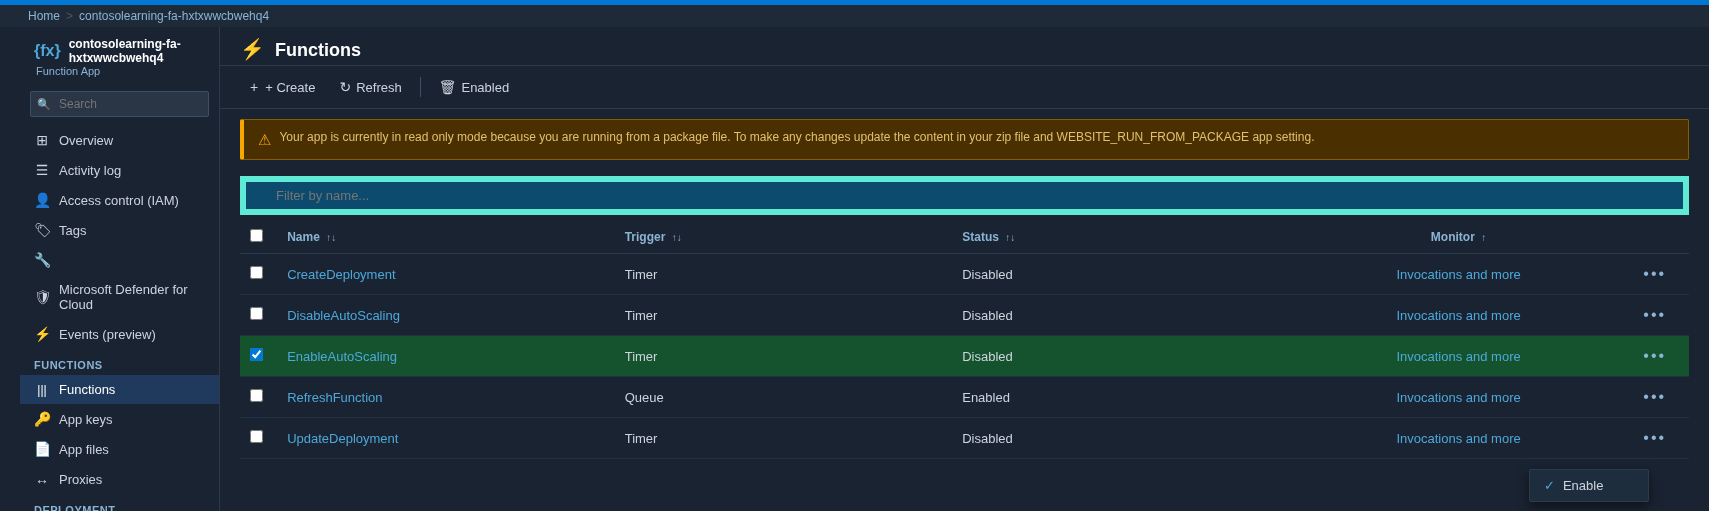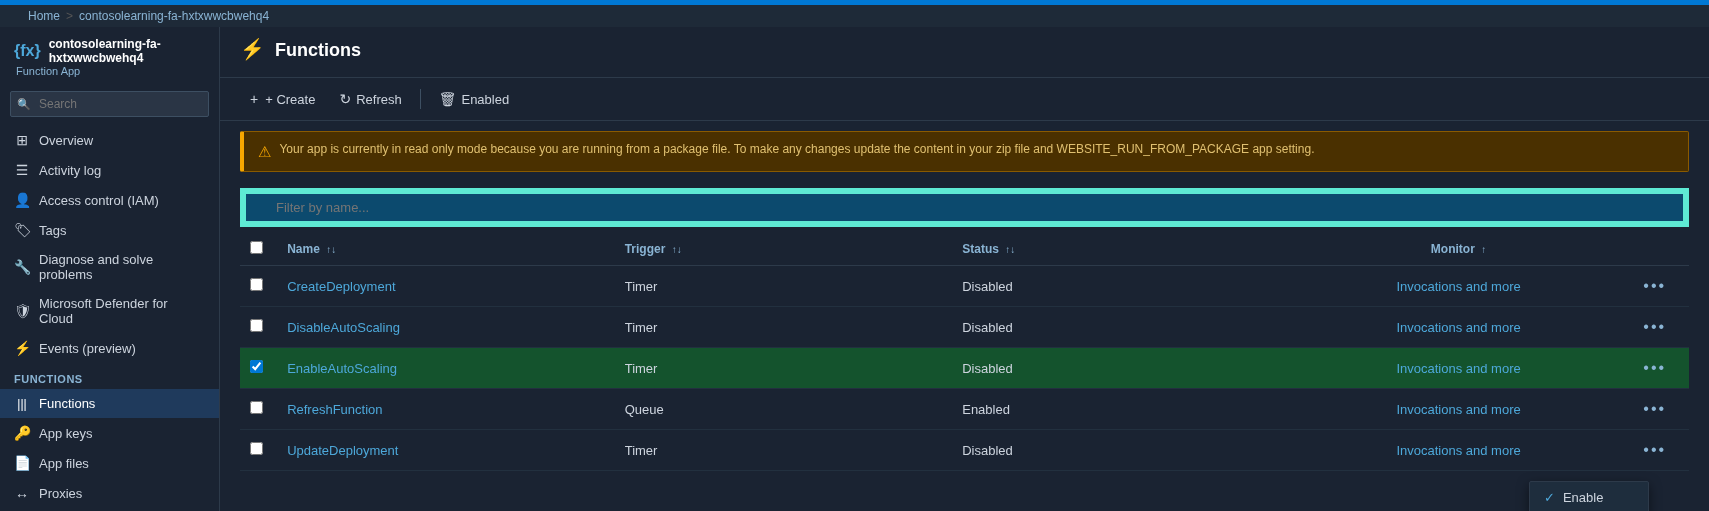--- a/index.html
+++ b/index.html
@@ -44,20 +44,21 @@
 
     
     .sidebar {
       width: 220px;
       background: #1a2332;
       border-right: 1px solid #2d3a4a;
       display: flex;
       flex-direction: column;
       flex-shrink: 0;
       overflow-y: auto;
+      padding-left: 20px;
     }
 
     .sidebar-header {
       padding: 10px 14px 6px 14px;
     }
     .sidebar-title {
       font-size: 15px;
       font-weight: 600;
       color: #ffffff;
       display: flex;
@@ -122,21 +123,21 @@
     
     .content {
       flex: 1;
       background: #1a2332;
       display: flex;
       flex-direction: column;
       overflow: hidden;
     }
 
     .content-header {
-      padding: 10px 20px 16px 20px;
+      padding: 10px 20px 4px 20px;
       border-bottom: 1px solid #2d3a4a;
     }
     .content-title {
       font-size: 18px;
       font-weight: 600;
       color: #ffffff;
     }
 
     .toolbar {
       display: flex;
@@ -334,21 +335,20 @@
     <div class="nav-item">
       <span class="nav-icon">👤</span>
       <span>Access control (IAM)</span>
     </div>
     <div class="nav-item">
       <span class="nav-icon">🏷</span>
       <span>Tags</span>
     </div>
     <div class="nav-item">
       <span class="nav-icon">🔧</span>
-      <span>Diagnose and solve problems</span>
     </div>
     <div class="nav-item">
       <span class="nav-icon">🛡</span>
       <span>Microsoft Defender for Cloud</span>
     </div>
     <div class="nav-item">
       <span class="nav-icon">⚡</span>
       <span>Events (preview)</span>
     </div>
 

